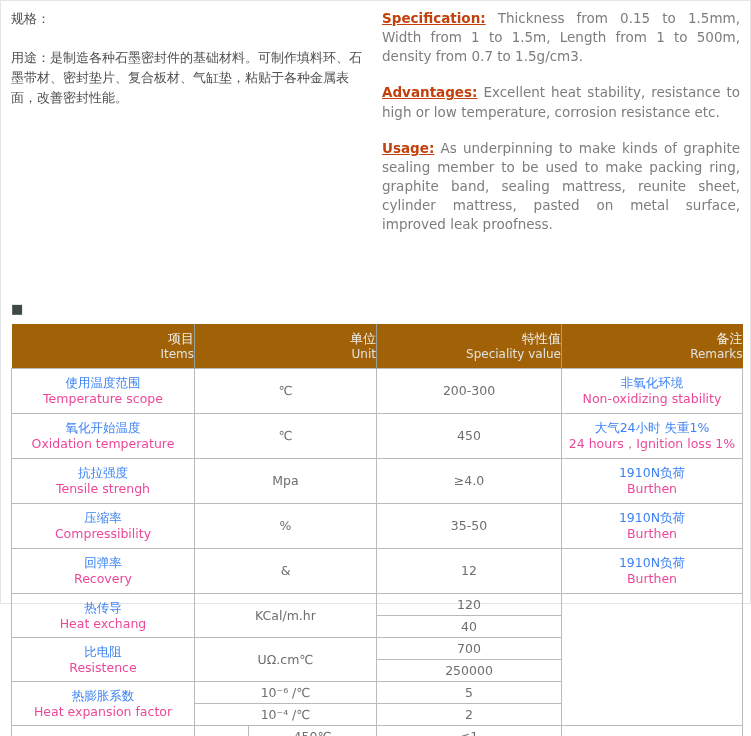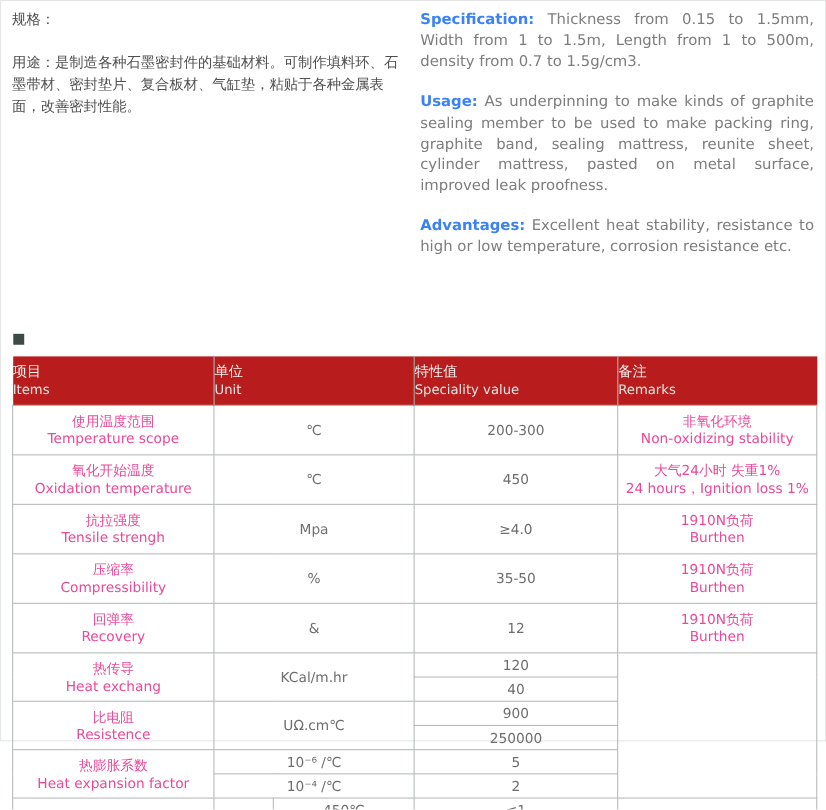--- a/index.html
+++ b/index.html
@@ -3,63 +3,63 @@
 <meta charset="utf-8">
 <style>
   * { margin:0; padding:0; box-sizing:border-box; }
   html,body { background:#ffffff; }
   body {
     width:751px; height:736px;
     font-family:"DejaVu Sans","Liberation Sans",sans-serif;
     position:relative; overflow:hidden;
   }
   .page {
-    width:751px; height:674px;
+    width:751px; height:604px;
     border:1px solid #e4e6e5;
     padding:8px 10px 0 10px;
     position:relative;
   }
   
   .intro { display:flex; gap:14px; min-height:182px; }
   .intro-zh { width:358px; font-size:13px; color:#4f4f4f; line-height:1.55; }
   .intro-en { width:359px; font-size:13.5px; color:#7d7d7d; line-height:1.42; text-align:justify; }
   .zh-block { display:flex; margin-bottom:19px; }
   .zh-label { white-space:nowrap; }
   .zh-usage { display:block; margin-bottom:16px; }
   .en-par { margin-bottom:17px; }
-  .en-label { font-weight:bold; color:#3b82f6; }
+  .en-label { font-weight:bold; color:#c2410c;text-decoration:underline; }
   
   .section-head {
     margin-top:50px; margin-bottom:9px;
     font-size:13.5px; color:#4c4c4c;
     display:flex; align-items:center; gap:7px;
   }
   .bullet { color:#3e4a46; font-size:13px; line-height:1; }
   
   table.params {
     border-collapse:collapse; table-layout:fixed;
     width:731px;
   }
   table.params th {
-    background:#b91c1c; color:#eef0ee; font-weight:normal;
-    height:45px; vertical-align:middle; text-align:left;
+    background:#a16207; color:#eef0ee; font-weight:normal;
+    height:45px; vertical-align:middle; text-align:right;
     border-right:1px solid #97a09b;
   }
   table.params th:last-child { border-right:none; }
   th .h-zh { display:block; font-size:13px; line-height:17px; }
   th .h-en { display:block; font-size:12px; line-height:14px; color:#dfe3e1; }
   table.params td {
     border:1px solid #b7bcb9;
     text-align:center; vertical-align:middle;
     font-size:12.5px; color:#666666;
     height:45px; line-height:16px;
     padding:2px 4px;
   }
   tr.sub td { height:22px; }
-  .c-zh { display:block; color:#ec4899; }
+  .c-zh { display:block; color:#3b82f6; }
   .c-en { display:block; color:#ec4899; }
   .c-one { display:block; color:#6e6e6e; }
 </style>
 </head>
 <body>
 
 <div class="page">
 
   <div class="intro">
     <div class="intro-zh">
@@ -72,26 +72,26 @@
       <div class="zh-usage">
         <span class="zh-label">用途：</span><span>是制造各种石墨密封件的基础材料。可制作填料环、石墨带材、密封垫片、复合板材、气缸垫，粘贴于各种金属表面，改善密封性能。</span>
       </div>
     </div>
     <div class="intro-en">
       <p class="en-par">
         <span class="en-label">Specification:</span>
         <span>Thickness from 0.15 to 1.5mm, Width from 1 to 1.5m, Length from 1 to 500m, density from 0.7 to 1.5g/cm3.</span>
       </p>
       <p class="en-par">
+        <span class="en-label">Advantages:</span>
+        <span>Excellent heat stability, resistance to high or low temperature, corrosion resistance etc.</span>
+      </p>
+      <p class="en-par">
         <span class="en-label">Usage:</span>
         <span>As underpinning to make kinds of graphite sealing member to be used to make packing ring, graphite band, sealing mattress, reunite sheet, cylinder mattress, pasted on metal surface, improved leak proofness.</span>
-      </p>
-      <p class="en-par">
-        <span class="en-label">Advantages:</span>
-        <span>Excellent heat stability, resistance to high or low temperature, corrosion resistance etc.</span>
       </p>
     </div>
   </div>
 
   <div class="section-head">
     <span class="bullet">■</span>
   </div>
 
   <table class="params">
     <colgroup>
@@ -224,21 +224,21 @@
 
       <tr class="sub">
         <td rowspan="2">
           <span class="c-zh">比电阻</span>
           <span class="c-en">Resistence</span>
         </td>
         <td colspan="2" rowspan="2">
             <span class="c-one">UΩ.cm℃</span>
           </td>
         <td>
-            <span class="c-one">900</span>
+            <span class="c-one">700</span>
           </td>
       </tr>
       <tr class="sub">
         <td>
             <span class="c-one">250000</span>
           </td>
       </tr>
 
       <tr class="sub">
         <td rowspan="2">

